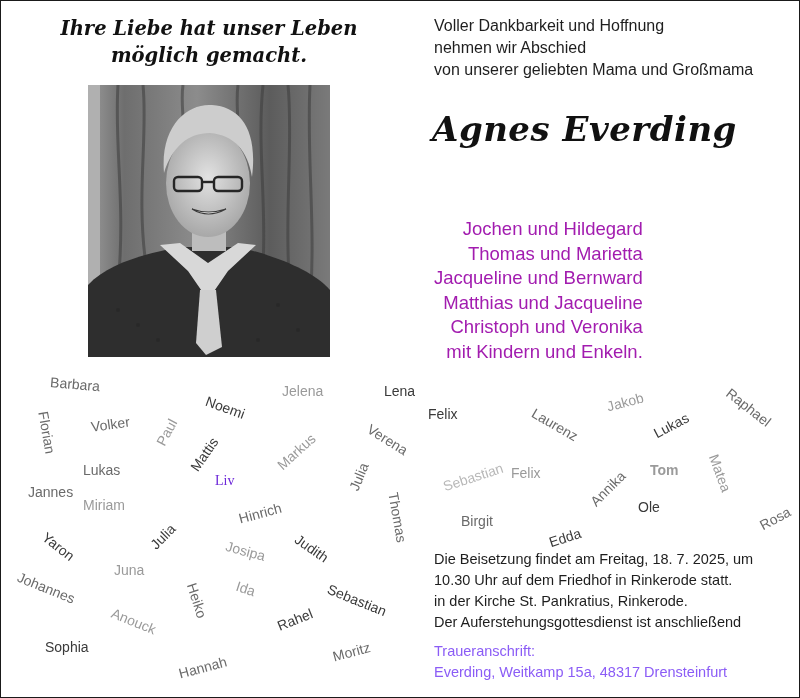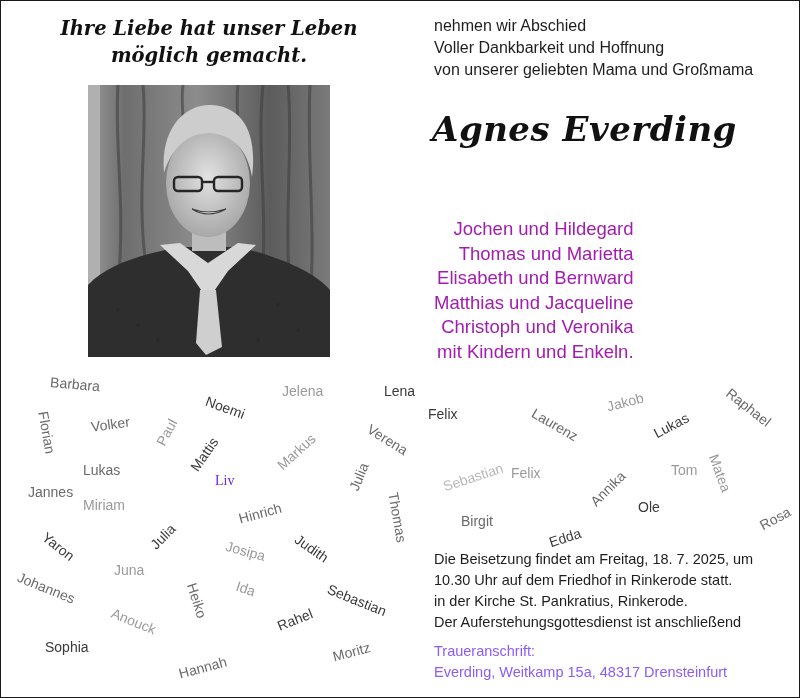--- a/index.html
+++ b/index.html
@@ -111,32 +111,32 @@
       <g stroke="#262626" stroke-width="2.4" fill="none">
         <rect x="86" y="92" width="28" height="14" rx="4"></rect>
         <rect x="126" y="92" width="28" height="14" rx="4"></rect>
         <line x1="114" y1="97" x2="126" y2="97"></line>
       </g>
       <path d="M104 124 Q120 134 138 124 Q120 130 104 124 Z" fill="#f4f4f4" stroke="#3a3a3a" stroke-width="1.2"></path>
     </svg>
   </div>
 
   <div class="intro">
+    <div>Voller Dankbarkeit und Hoffnung</div>
     <div>nehmen wir Abschied</div>
-    <div>Voller Dankbarkeit und Hoffnung</div>
     <div>von unserer geliebten Mama und Großmama</div>
   </div>
 
   <div class="name script">Agnes Everding</div>
 
 
   <div class="family">
     <div>Jochen und Hildegard</div>
     <div>Thomas und Marietta</div>
-    <div>Elisabeth und Bernward</div>
+    <div>Jacqueline und Bernward</div>
     <div>Matthias und Jacqueline</div>
     <div>Christoph und Veronika</div>
     <div>mit Kindern und Enkeln.</div>
   </div>
 
   <div id="name-cloud">
       <div class="cloud-name" style="left: 50px; top: 373px; color: rgb(106, 106, 106); transform: rotate(5deg);">Barbara</div>
       <div class="cloud-name" style="left: 50px; top: 409px; color: rgb(106, 106, 106); transform: rotate(80deg);">Florian</div>
       <div class="cloud-name" style="left: 89px; top: 418px; color: rgb(106, 106, 106); transform: rotate(-8deg);">Volker</div>
       <div class="cloud-name" style="left: 152px; top: 440px; color: rgb(154, 154, 154); transform: rotate(-62deg);">Paul</div>
@@ -168,21 +168,21 @@
       <div class="cloud-name" style="left: 44px; top: 638px; color: rgb(58, 58, 58); transform: rotate(0deg);">Sophia</div>
       <div class="cloud-name" style="left: 330px; top: 648px; color: rgb(106, 106, 106); transform: rotate(-15deg);">Moritz</div>
       <div class="cloud-name" style="left: 176px; top: 665px; color: rgb(106, 106, 106); transform: rotate(-15deg);">Hannah</div>
       <div class="cloud-name" style="left: 536px; top: 404px; color: rgb(106, 106, 106); transform: rotate(30deg);">Laurenz</div>
       <div class="cloud-name" style="left: 604px; top: 398px; color: rgb(154, 154, 154); transform: rotate(-15deg);">Jakob</div>
       <div class="cloud-name" style="left: 650px; top: 426px; color: rgb(58, 58, 58); transform: rotate(-28deg);">Lukas</div>
       <div class="cloud-name" style="left: 732px; top: 384px; color: rgb(106, 106, 106); transform: rotate(38deg);">Raphael</div>
       <div class="cloud-name" style="left: 440px; top: 478px; color: rgb(184, 184, 184); transform: rotate(-18deg);">Sebastian</div>
       <div class="cloud-name" style="left: 510px; top: 464px; color: rgb(154, 154, 154); transform: rotate(0deg);">Felix</div>
       <div class="cloud-name" style="left: 586px; top: 497px; color: rgb(106, 106, 106); transform: rotate(-45deg);">Annika</div>
-      <div class="cloud-name" style="left: 670px; top: 461px; color: rgb(154, 154, 154); transform: rotate(0deg);">Tom</div>
+      <div class="cloud-name" style="left: 649px; top: 461px; color: rgb(154, 154, 154); transform: rotate(0deg); font-weight: bold;">Tom</div>
       <div class="cloud-name" style="left: 720px; top: 451px; color: rgb(154, 154, 154); transform: rotate(70deg);">Matea</div>
       <div class="cloud-name" style="left: 460px; top: 512px; color: rgb(106, 106, 106); transform: rotate(0deg);">Birgit</div>
       <div class="cloud-name" style="left: 546px; top: 534px; color: rgb(58, 58, 58); transform: rotate(-18deg);">Edda</div>
       <div class="cloud-name" style="left: 637px; top: 498px; color: rgb(58, 58, 58); transform: rotate(0deg);">Ole</div>
       <div class="cloud-name" style="left: 756px; top: 518px; color: rgb(106, 106, 106); transform: rotate(-28deg);">Rosa</div>
     </div>
 
   <div class="funeral">
     <div>Die Beisetzung findet am Freitag, 18. 7. 2025, um</div>
     <div>10.30 Uhr auf dem Friedhof in Rinkerode statt.</div>

